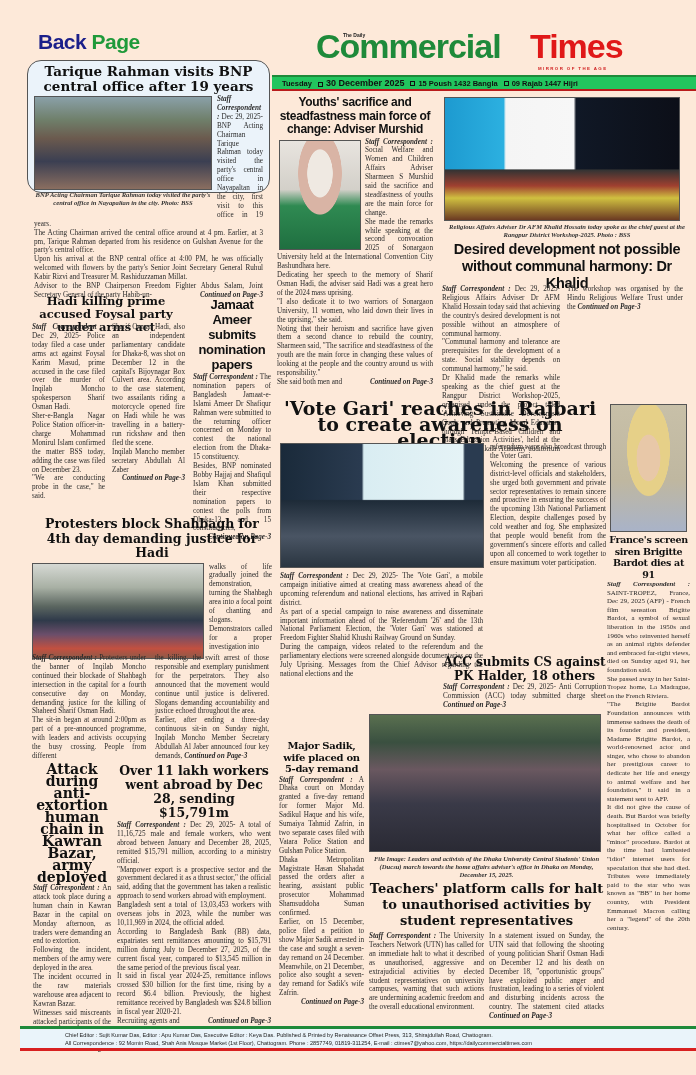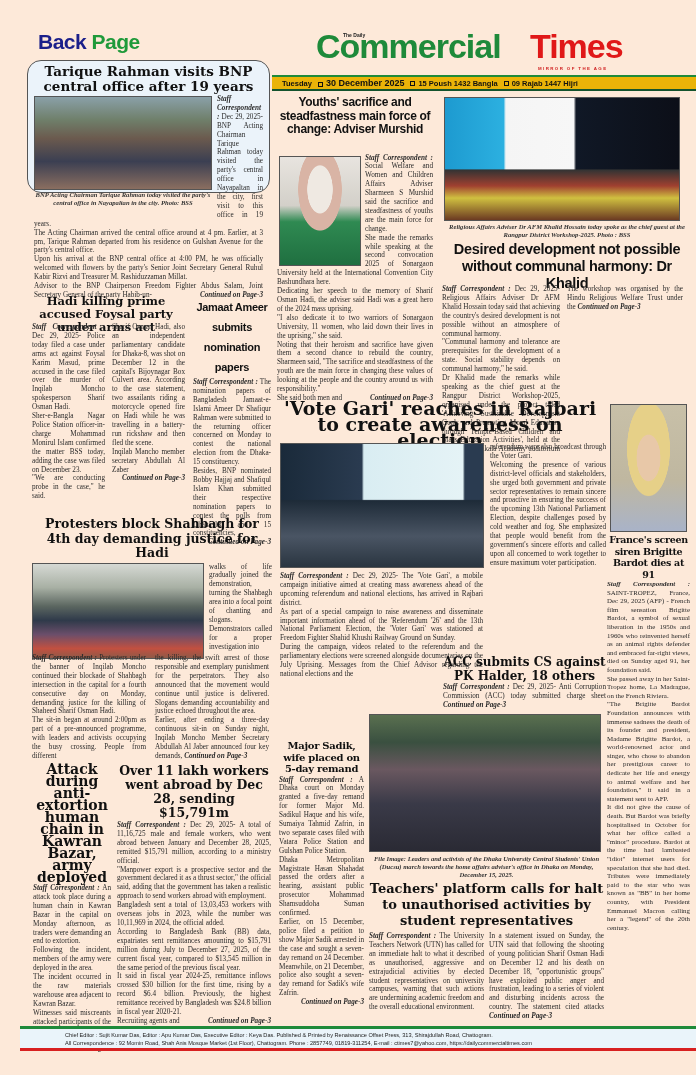--- a/index.html
+++ b/index.html
@@ -17,21 +17,21 @@
 
   
   #back-page { left: 38px; top: 30px; font-family: "Liberation Sans", sans-serif; font-weight: bold; font-size: 21px; letter-spacing: -0.5px; }
   #back-page .w1 { color: #1b1f8a; }
   #back-page .w2 { color: #1f9a3a; }
   #masthead { left: 316px; top: 26px; width: 330px; height: 52px; }
   #masthead .daily { position: absolute; left: 27px; top: 6px; font-family: "Liberation Sans", sans-serif; font-weight: bold; font-size: 5px; color: #222; }
   #masthead .name1 { position: absolute; left: 0; top: 1px; font-family: "Liberation Sans", sans-serif; font-weight: bold; font-size: 34px; color: #1e8a3a; letter-spacing: -1px; }
   #masthead .name2 { position: absolute; left: 214px; top: 1px; font-family: "Liberation Sans", sans-serif; font-weight: bold; font-size: 34px; color: #e01818; letter-spacing: -1px; }
   #masthead .tag { position: absolute; left: 222px; top: 40px; font-family: "Liberation Sans", sans-serif; font-weight: bold; font-size: 4.4px; color: #d02020; letter-spacing: 1.4px; }
-  #dateline { left: 272px; top: 75px; width: 424px; height: 16px; background: #eab308; border-top: 2px solid #1e8a3a; border-bottom: 2px solid #14532d; font-family: "Liberation Sans", sans-serif; font-weight: bold; font-size: 7.5px; padding-left: 10px; display: flex; align-items: center; gap: 6px; color: #111; }
+  #dateline { left: 272px; top: 75px; width: 424px; height: 16px; background: #22c55e; border-top: 2px solid #1e8a3a; border-bottom: 2px solid #b91c1c; font-family: "Liberation Sans", sans-serif; font-weight: bold; font-size: 7.5px; padding-left: 10px; display: flex; align-items: center; gap: 6px; color: #111; }
   #dateline .big { font-size: 9px; }
   .sq { display: inline-block; width: 5px; height: 5px; border: 1px solid #111; margin-right: 3px; vertical-align: middle; }
 
   
   #lead-box { left: 27px; top: 60px; width: 243px; height: 133px; border: 1.5px solid #555; border-radius: 14px; background: #ebf3fa; padding: 3px 6px; }
 
   
   #footer { left: 20px; top: 1026px; width: 676px; height: 25px; background: #eaf4fa; border-top: 3px solid #1e8a3a; border-bottom: 3px solid #d82020; font-family: "Liberation Sans", sans-serif; font-size: 5.6px; line-height: 8px; padding: 2px 0 0 45px; color: #222; }
 
   .img-crowd { background: linear-gradient(180deg, #8aa0a8 0%, #6f7f6a 25%, #6b5a4e 45%, #3b3f52 70%, #8a6e60 100%); }
@@ -90,32 +90,32 @@
   <p>Sher-e-Bangla Nagar Police Station officer-in-charge Mohammad Monirul Islam confirmed the matter BSS today, adding the case was filed on December 23.</p>
   <p>"We are conducting probe in the case," he said.</p>
 </div>
 <div class="abs body-text" style="left:112px;top:323px;width:73px;">
   <span>Sharif Osman Hadi, also an independent parliamentary candidate for Dhaka-8, was shot on December 12 in the capital's Bijoynagar Box Culvert area. According to the case statement, two assailants riding a motorcycle opened fire on Hadi while he was travelling in a battery-run rickshaw and then fled the scene.</span>
   <p>Inqilab Mancho member secretary Abdullah Al Zaber</p>
   <span class="cont">Continued on Page-3</span>
 </div>
 
 <div class="abs" style="left:193px;top:297px;width:78px;">
-  <div class="head-cond" style="font-size:11px;line-height:20px;">Jamaat Ameer submits nomination papers</div>
+  <div class="head-cond" style="font-size:13px;line-height:15px;">Jamaat Ameer submits nomination papers</div>
   <div class="body-text" style="margin-top:1px;">
     <span class="byline">Staff Correspondent :</span>
     <span>The nomination papers of Bangladesh Jamaat-e-Islami Ameer Dr Shafiqur Rahman were submitted to the returning officer concerned on Monday to contest the national election from the Dhaka-15 constituency.</span>
     <p>Besides, BNP nominated Bobby Hajjaj and Shafiqul Islam Khan submitted their respective nomination papers to contest the polls from Dhaka-13 and 15 constituencies,</p>
     <span class="cont">Continued on Page-3</span>
   </div>
 </div>
 
 <div class="abs" style="left:277px;top:96px;width:156px;">
   <div class="head-cond" style="font-size:12px;line-height:13.5px;">Youths' sacrifice and steadfastness main force of change: Adviser Murshid</div>
-  <div class="body-text" style="margin-top:17px;">
+  <div class="body-text" style="margin-top:1px;">
     <span class="byline">Staff Correspondent :</span>
     <div class="photo img-portrait-green" style="float:left;width:82px;height:110px;margin:2px 4px 0 2px;"></div>
     <span>Social Welfare and Women and Children Affairs Adviser Sharmeen S Murshid said the sacrifice and steadfastness of youths are the main force for change.</span>
     <p>She made the remarks while speaking at the second convocation 2025 of Sonargaon University held at the International Convention City Bashundhara here.</p>
     <p>Dedicating her speech to the memory of Sharif Osman Hadi, the adviser said Hadi was a great hero of the 2024 mass uprising.</p>
     <p>"I also dedicate it to two warriors of Sonargaon University, 11 women, who laid down their lives in the uprising," she said.</p>
     <p>Noting that their heroism and sacrifice have given them a second chance to rebuild the country, Sharmeen said, "The sacrifice and steadfastness of the youth are the main force in changing these values of looking at the people and the country around us with responsibility."</p>
     <p><span>She said both men and</span> <span class="cont" style="display:inline;float:right;">Continued on Page-3</span></p>
   </div>
 </div>

